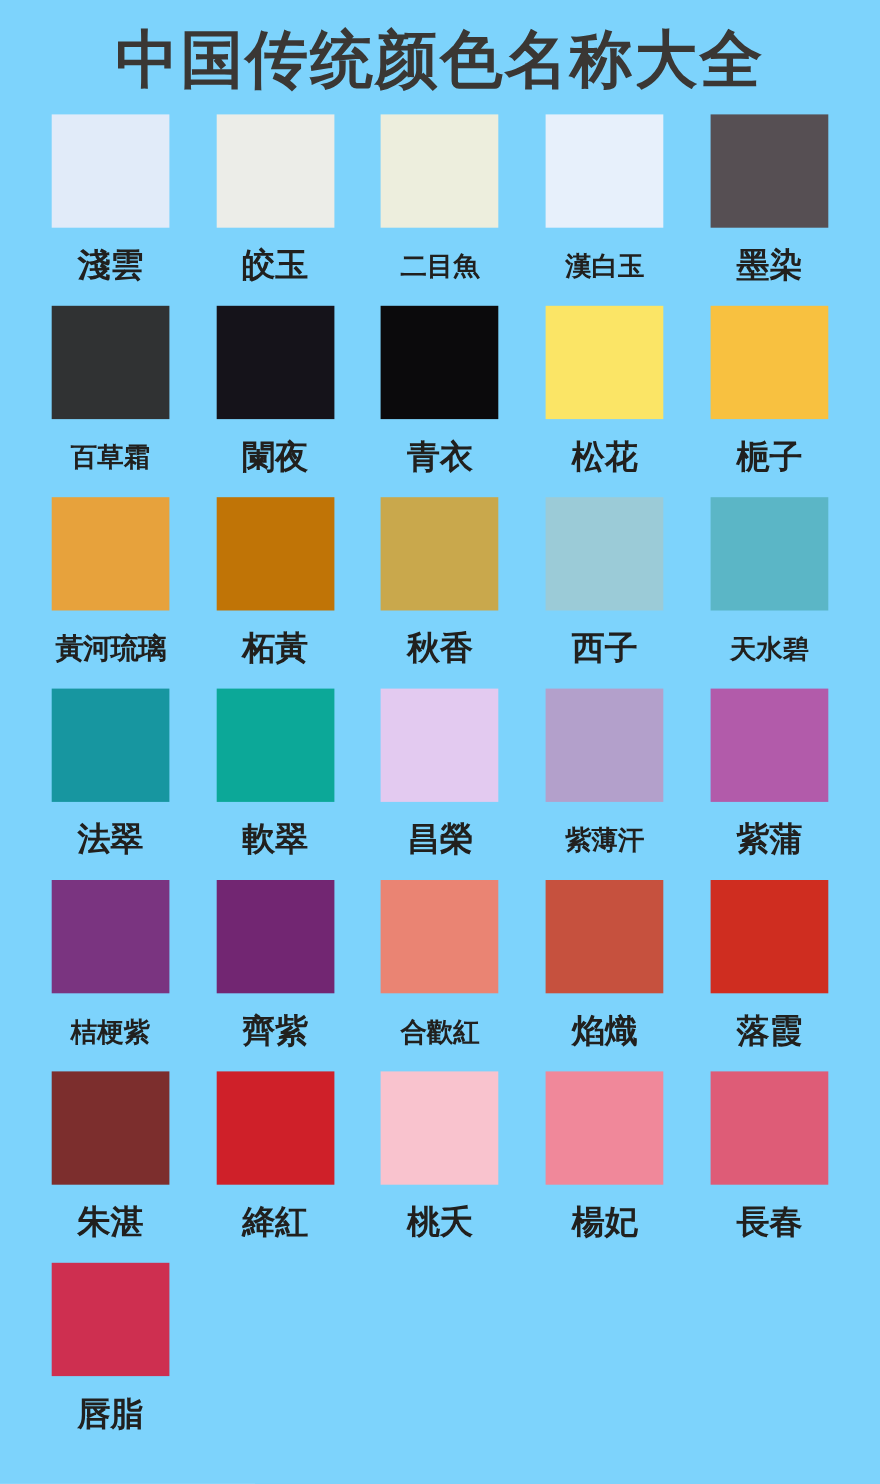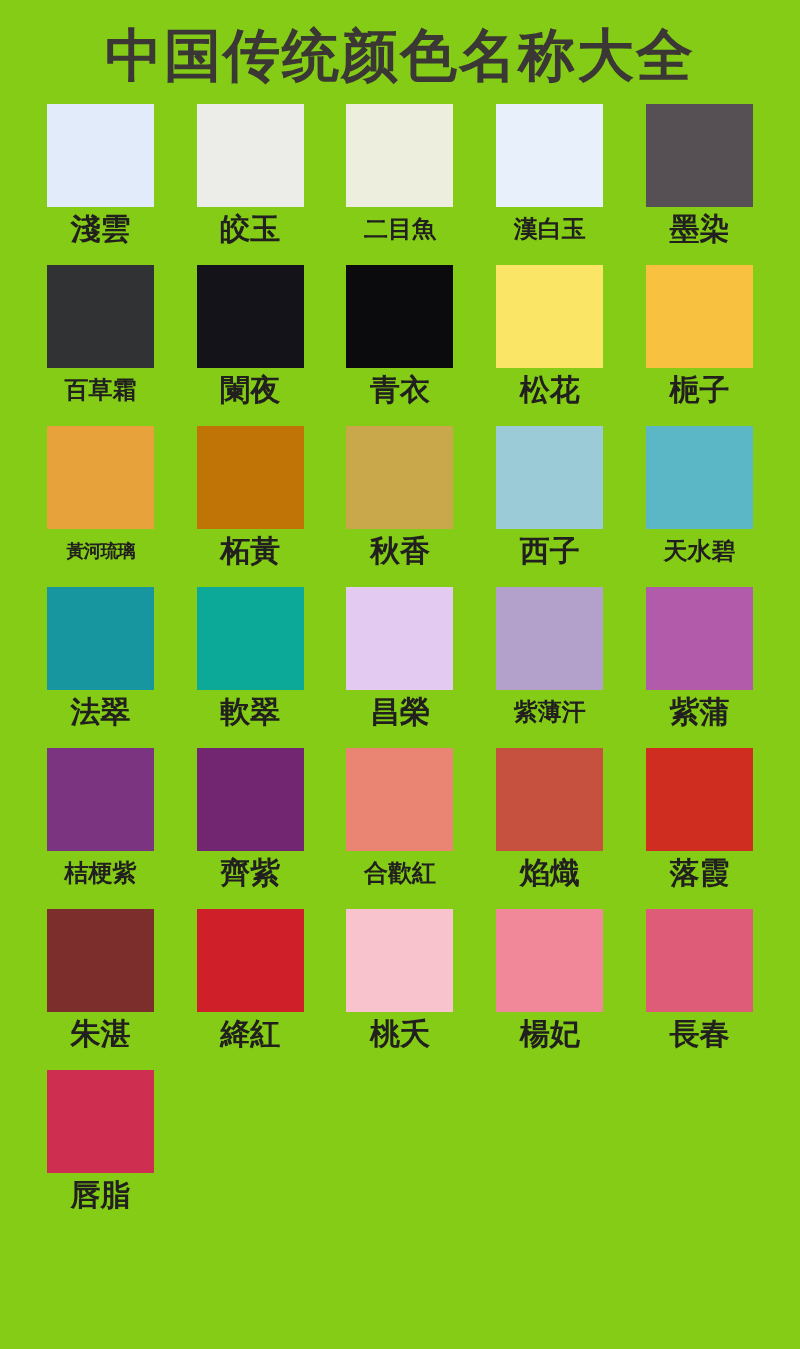--- a/index.html
+++ b/index.html
@@ -14,21 +14,21 @@
     overflow: hidden;
     font-family: "DejaVu Sans", "Liberation Sans", sans-serif;
     -webkit-font-smoothing: antialiased;
   }
 
   .poster {
     position: relative;
     width: 800px;
     height: 1349px;
     box-sizing: border-box;
-    background: #84cc16;
+    background: #7dd3fc;
   }
 
   
   .title-bar {
     width: 100%;
     height: 104px;
     display: flex;
     align-items: center;
     justify-content: center;
     box-sizing: border-box;
@@ -62,33 +62,34 @@
     align-items: center;
     margin-bottom: 14px;
   }
   .swatch-chip {
     width: 107px;
     height: 103px;
     display: block;
     border: 0;
   }
   .swatch-label {
+    margin-top: 13px;
     height: 44px;
     display: flex;
     align-items: center;
     justify-content: center;
     font-family: "DejaVu Sans", "Liberation Sans", sans-serif;
     font-size: 30px;
     line-height: 1;
     font-weight: 600;
     color: #21201e;
     white-space: nowrap;
     letter-spacing: 0px;
   }
-  .swatch-label.len4 { font-size: 18px; letter-spacing: -1px; }
+  .swatch-label.len4 { font-size: 26px; letter-spacing: -1px; }
   .swatch-label.len3 { font-size: 24px; }
 </style>
 </head>
 <body style="background-color: rgb(255, 255, 255);">
 
 <div class="poster">
 
   <div class="title-bar">
     <h1 class="poster-title">中国传统颜色名称大全</h1>
   </div>

